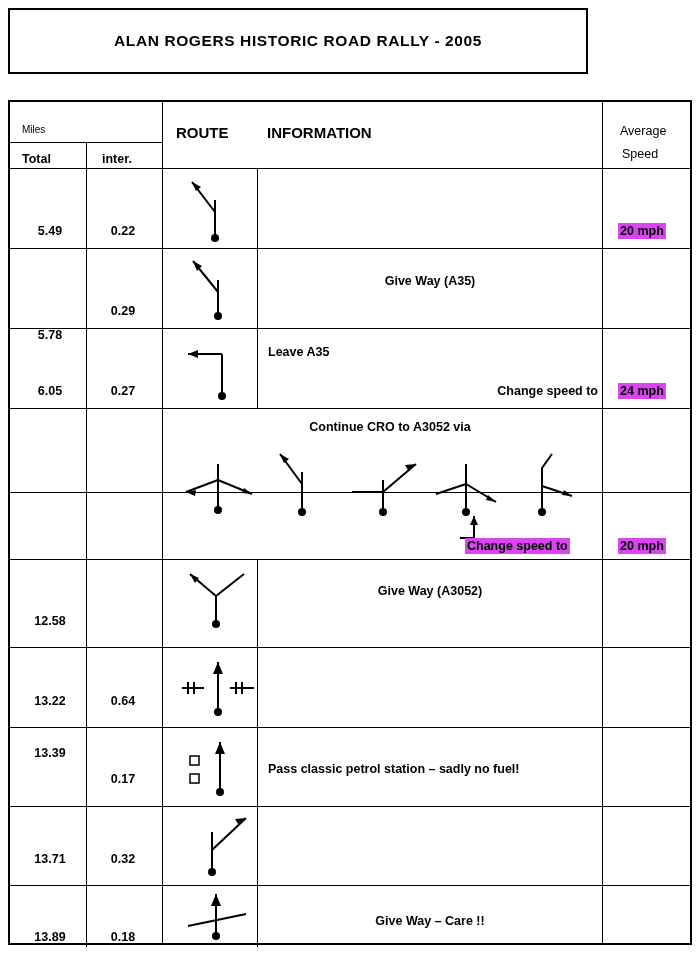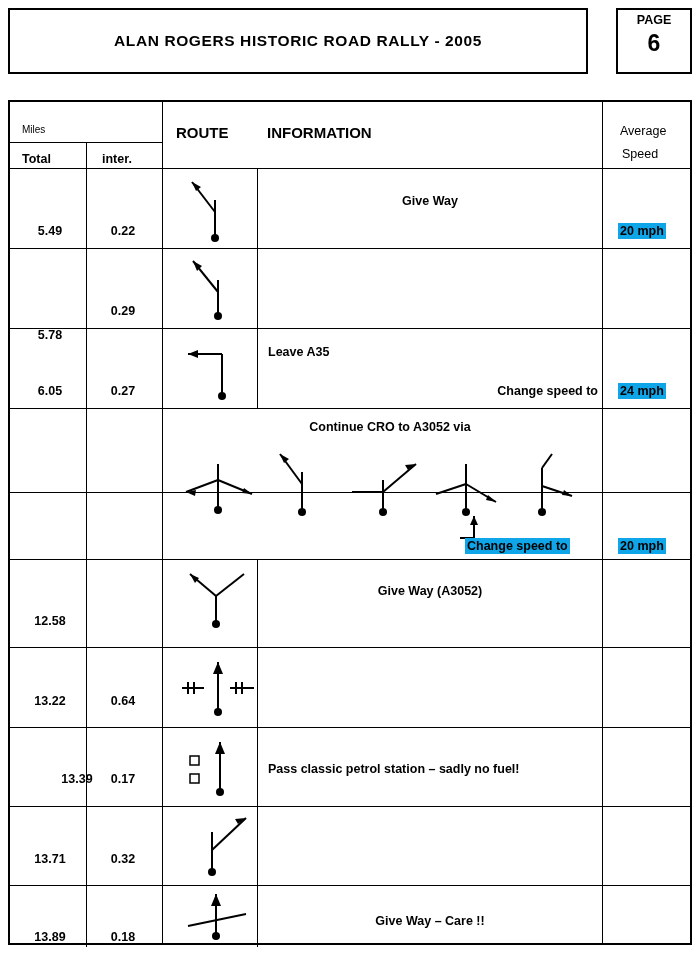--- a/index.html
+++ b/index.html
@@ -122,37 +122,33 @@
 
   .info-text {
     font-size: 12.5px;
     font-weight: bold;
   }
   .speed-text {
     font-size: 12.5px;
     font-weight: bold;
   }
   .hl {
-    background: #0ea5e9;
+    background: #d946ef;
     padding: 1px 2px;
   }
   svg { display: block; overflow: visible; }
 </style>
 </head>
 <body>
 
 <div class="page">
 
   <div class="header-row">
     <div class="title-box">
       <span class="title-text">ALAN ROGERS HISTORIC ROAD RALLY - 2005</span>
-    </div>
-    <div class="page-box">
-      <span class="page-label">PAGE</span>
-      <span class="page-number">6</span>
     </div>
   </div>
 
   <div class="table">
 
     <div class="grid">
 
       <div class="hline" style="top:66px;"></div>
       <div class="hline" style="top:146px;"></div>
       <div class="hline" style="top:226px;"></div>
@@ -184,33 +180,33 @@
     <div class="cell mile-total" style="left:0; top:122px;">5.49</div>
     <div class="cell mile-inter" style="left:78px; top:122px;">0.22</div>
     <div class="cell" style="left:160px; top:72px; width:86px; height:70px;">
       <svg width="86" height="70" viewBox="0 0 86 70">
         <path d="M45 64 L45 26" stroke="#000" stroke-width="2" fill="none"></path>
         <circle cx="45" cy="64" r="4" fill="#000"></circle>
         <path d="M45 38 L22 8" stroke="#000" stroke-width="2" fill="none"></path>
         <path d="M22 8 L31 13 L26 17 Z" fill="#000"></path>
       </svg>
     </div>
-    <div class="cell info-text center" style="left:250px; top:92px; width:340px;">Give Way</div>
     <div class="cell speed-text" style="left:608px; top:122px;"><span class="hl">20 mph</span></div>
 
     <div class="cell mile-total" style="left:0; top:202px;margin-top:24px;">5.78</div>
     <div class="cell mile-inter" style="left:78px; top:202px;">0.29</div>
     <div class="cell" style="left:160px; top:152px; width:86px; height:70px;">
       <svg width="86" height="70" viewBox="0 0 86 70">
         <path d="M48 62 L48 26" stroke="#000" stroke-width="2" fill="none"></path>
         <circle cx="48" cy="62" r="4" fill="#000"></circle>
         <path d="M48 38 L23 7" stroke="#000" stroke-width="2" fill="none"></path>
         <path d="M23 7 L32 12 L27 17 Z" fill="#000"></path>
       </svg>
     </div>
+    <div class="cell info-text center" style="left:250px; top:172px; width:340px;">Give Way (A35)</div>
 
     <div class="cell mile-total" style="left:0; top:282px;">6.05</div>
     <div class="cell mile-inter" style="left:78px; top:282px;">0.27</div>
     <div class="cell" style="left:160px; top:232px; width:86px; height:70px;">
       <svg width="86" height="70" viewBox="0 0 86 70">
         <path d="M52 62 L52 20" stroke="#000" stroke-width="2" fill="none"></path>
         <circle cx="52" cy="62" r="4" fill="#000"></circle>
         <path d="M52 20 L18 20" stroke="#000" stroke-width="2" fill="none"></path>
         <path d="M18 20 L28 16 L28 24 Z" fill="#000"></path>
       </svg>
@@ -292,21 +288,21 @@
         <path d="M50 12 L45 24 L55 24 Z" fill="#000"></path>
 
         <path d="M14 38 L36 38" stroke="#000" stroke-width="2" fill="none"></path>
         <path d="M20 32 L20 44 M26 32 L26 44" stroke="#000" stroke-width="2" fill="none"></path>
 
         <path d="M62 38 L86 38" stroke="#000" stroke-width="2" fill="none"></path>
         <path d="M68 32 L68 44 M74 32 L74 44" stroke="#000" stroke-width="2" fill="none"></path>
       </svg>
     </div>
 
-    <div class="cell mile-total" style="left:0; top:670px;margin-left:27px;">13.39</div>
+    <div class="cell mile-total" style="left:0; top:644px;">13.39</div>
     <div class="cell mile-inter" style="left:78px; top:670px;">0.17</div>
     <div class="cell" style="left:158px; top:628px; width:90px; height:74px;">
       <svg width="90" height="74" viewBox="0 0 90 74">
         <path d="M52 62 L52 12" stroke="#000" stroke-width="2" fill="none"></path>
         <circle cx="52" cy="62" r="4" fill="#000"></circle>
         <path d="M52 12 L47 24 L57 24 Z" fill="#000"></path>
         <rect x="22" y="26" width="9" height="9" stroke="#000" stroke-width="1.5" fill="none"></rect>
         <rect x="22" y="44" width="9" height="9" stroke="#000" stroke-width="1.5" fill="none"></rect>
       </svg>
     </div>

